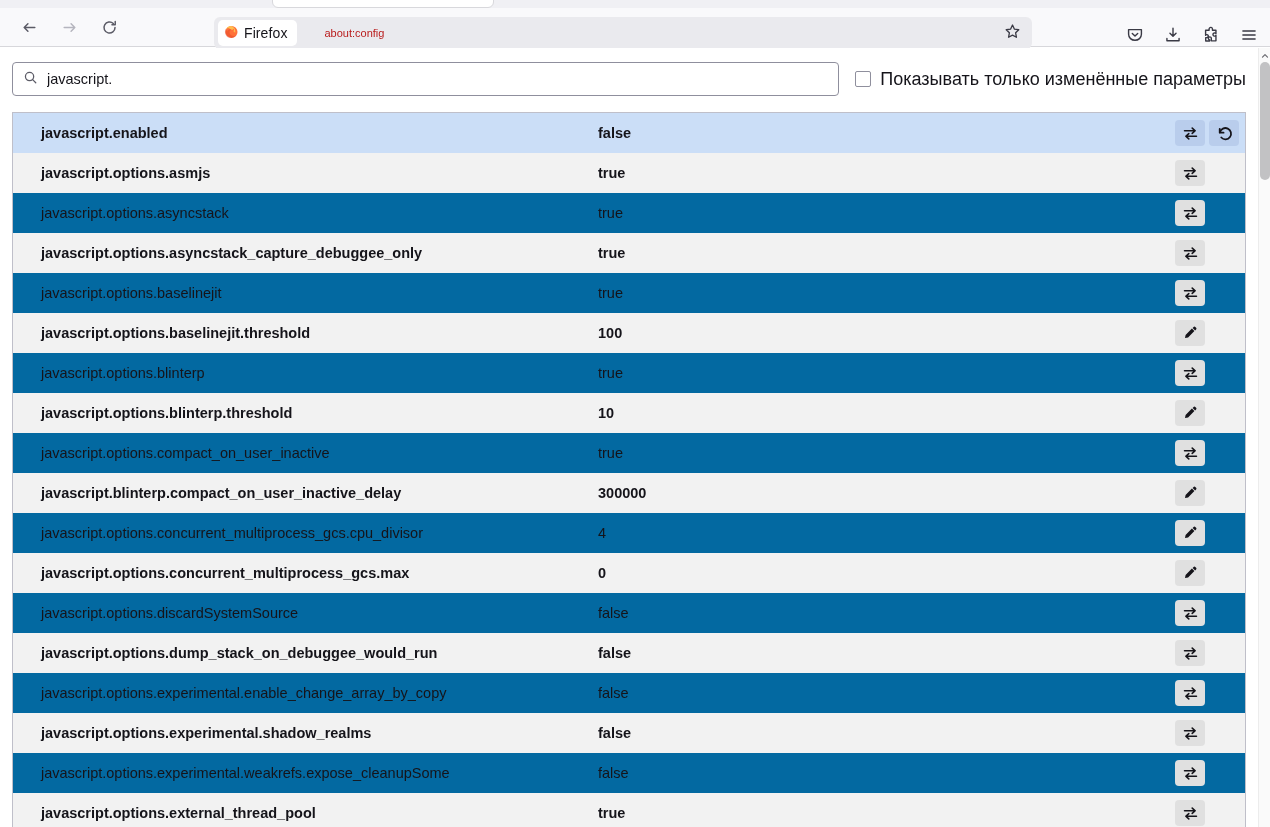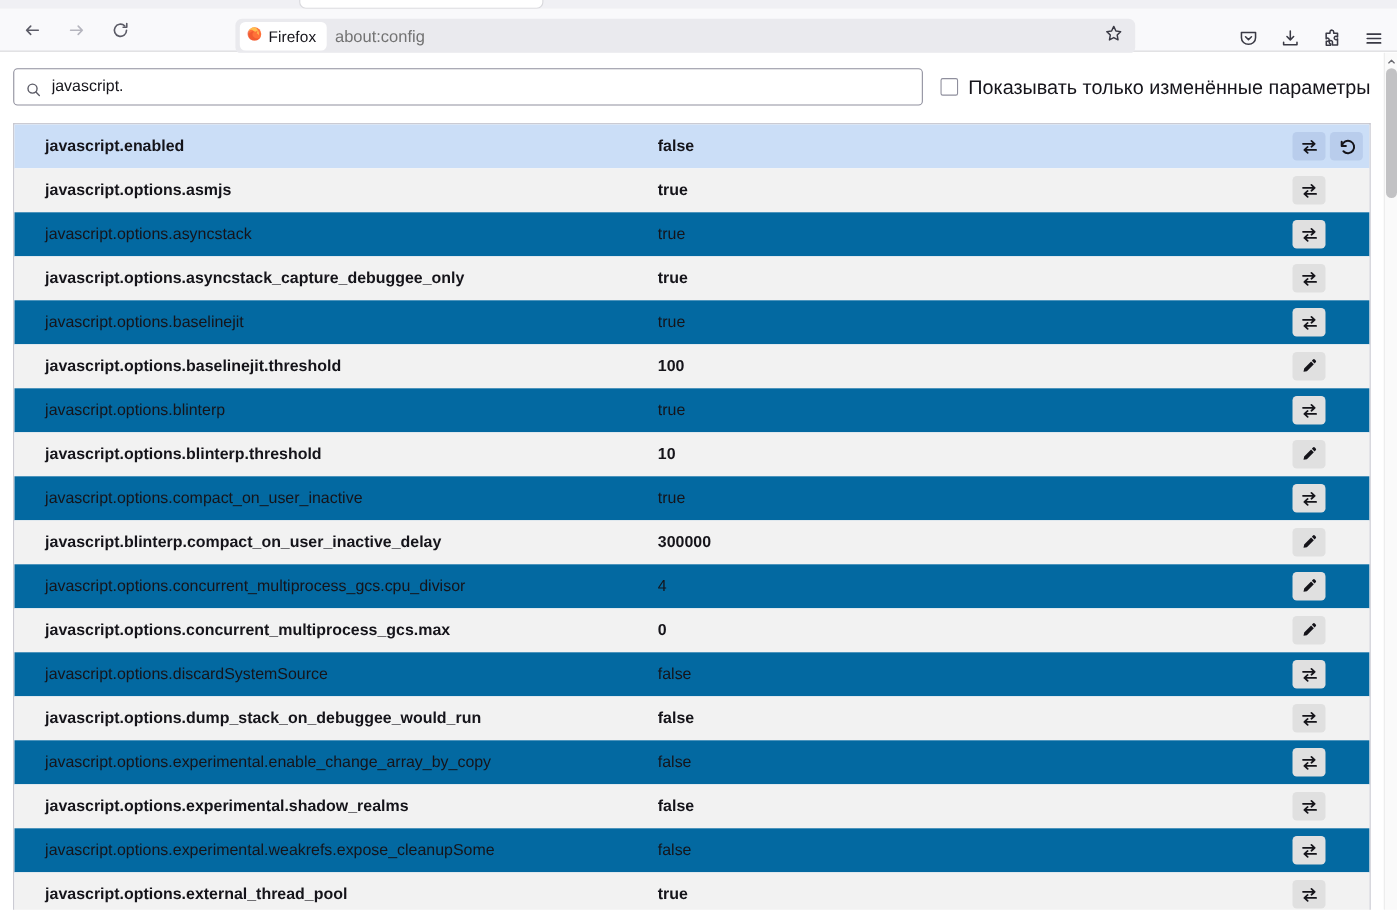--- a/index.html
+++ b/index.html
@@ -46,21 +46,21 @@
   .ff-chip {
     display: flex; align-items: center; gap: 5px;
     background: #ffffff;
     border-radius: 5px;
     height: 26px; margin-left: 4px; padding: 0 9px 0 6px;
   }
   .ff-chip .label {
     font-size: 14px; color: #15141a; letter-spacing: 0.1px;
   }
   .url-text {
-    font-size: 15px; color: #737373; margin-left: 8px;
+    font-size: 11px; color: #b91c1c; margin-left: 28px;
   }
   .star-btn {
     position: absolute; right: 6px; top: 3px;
     width: 28px; height: 26px;
     display: flex; align-items: center; justify-content: center;
     border-radius: 4px;
   }
   .toolbar-right {
     position: absolute; right: 6px; top: 13px;
     display: flex; align-items: center; gap: 8px;
@@ -82,21 +82,21 @@
   .searchrow {
     position: absolute; top: 14px; left: 12px;
     width: 1234px; height: 34px;
     display: flex; align-items: center;
   }
   .search-box {
     width: 902px; height: 34px;
     border: 1px solid #8f8f9d;
     border-radius: 4px;
     background: #ffffff;
-    display: flex; align-items: flex-end;
+    display: flex; align-items: center;
     padding: 2px 10px;
     gap: 9px;
   }
   .search-box .q { font-size: 14.5px; color: #15141a; }
   .search-box input {
     border: none; outline: none; background: transparent;
     font-family: "Liberation Sans", sans-serif;
     font-size: 14.5px; color: #15141a;
     flex: 1; height: 100%;
   }

